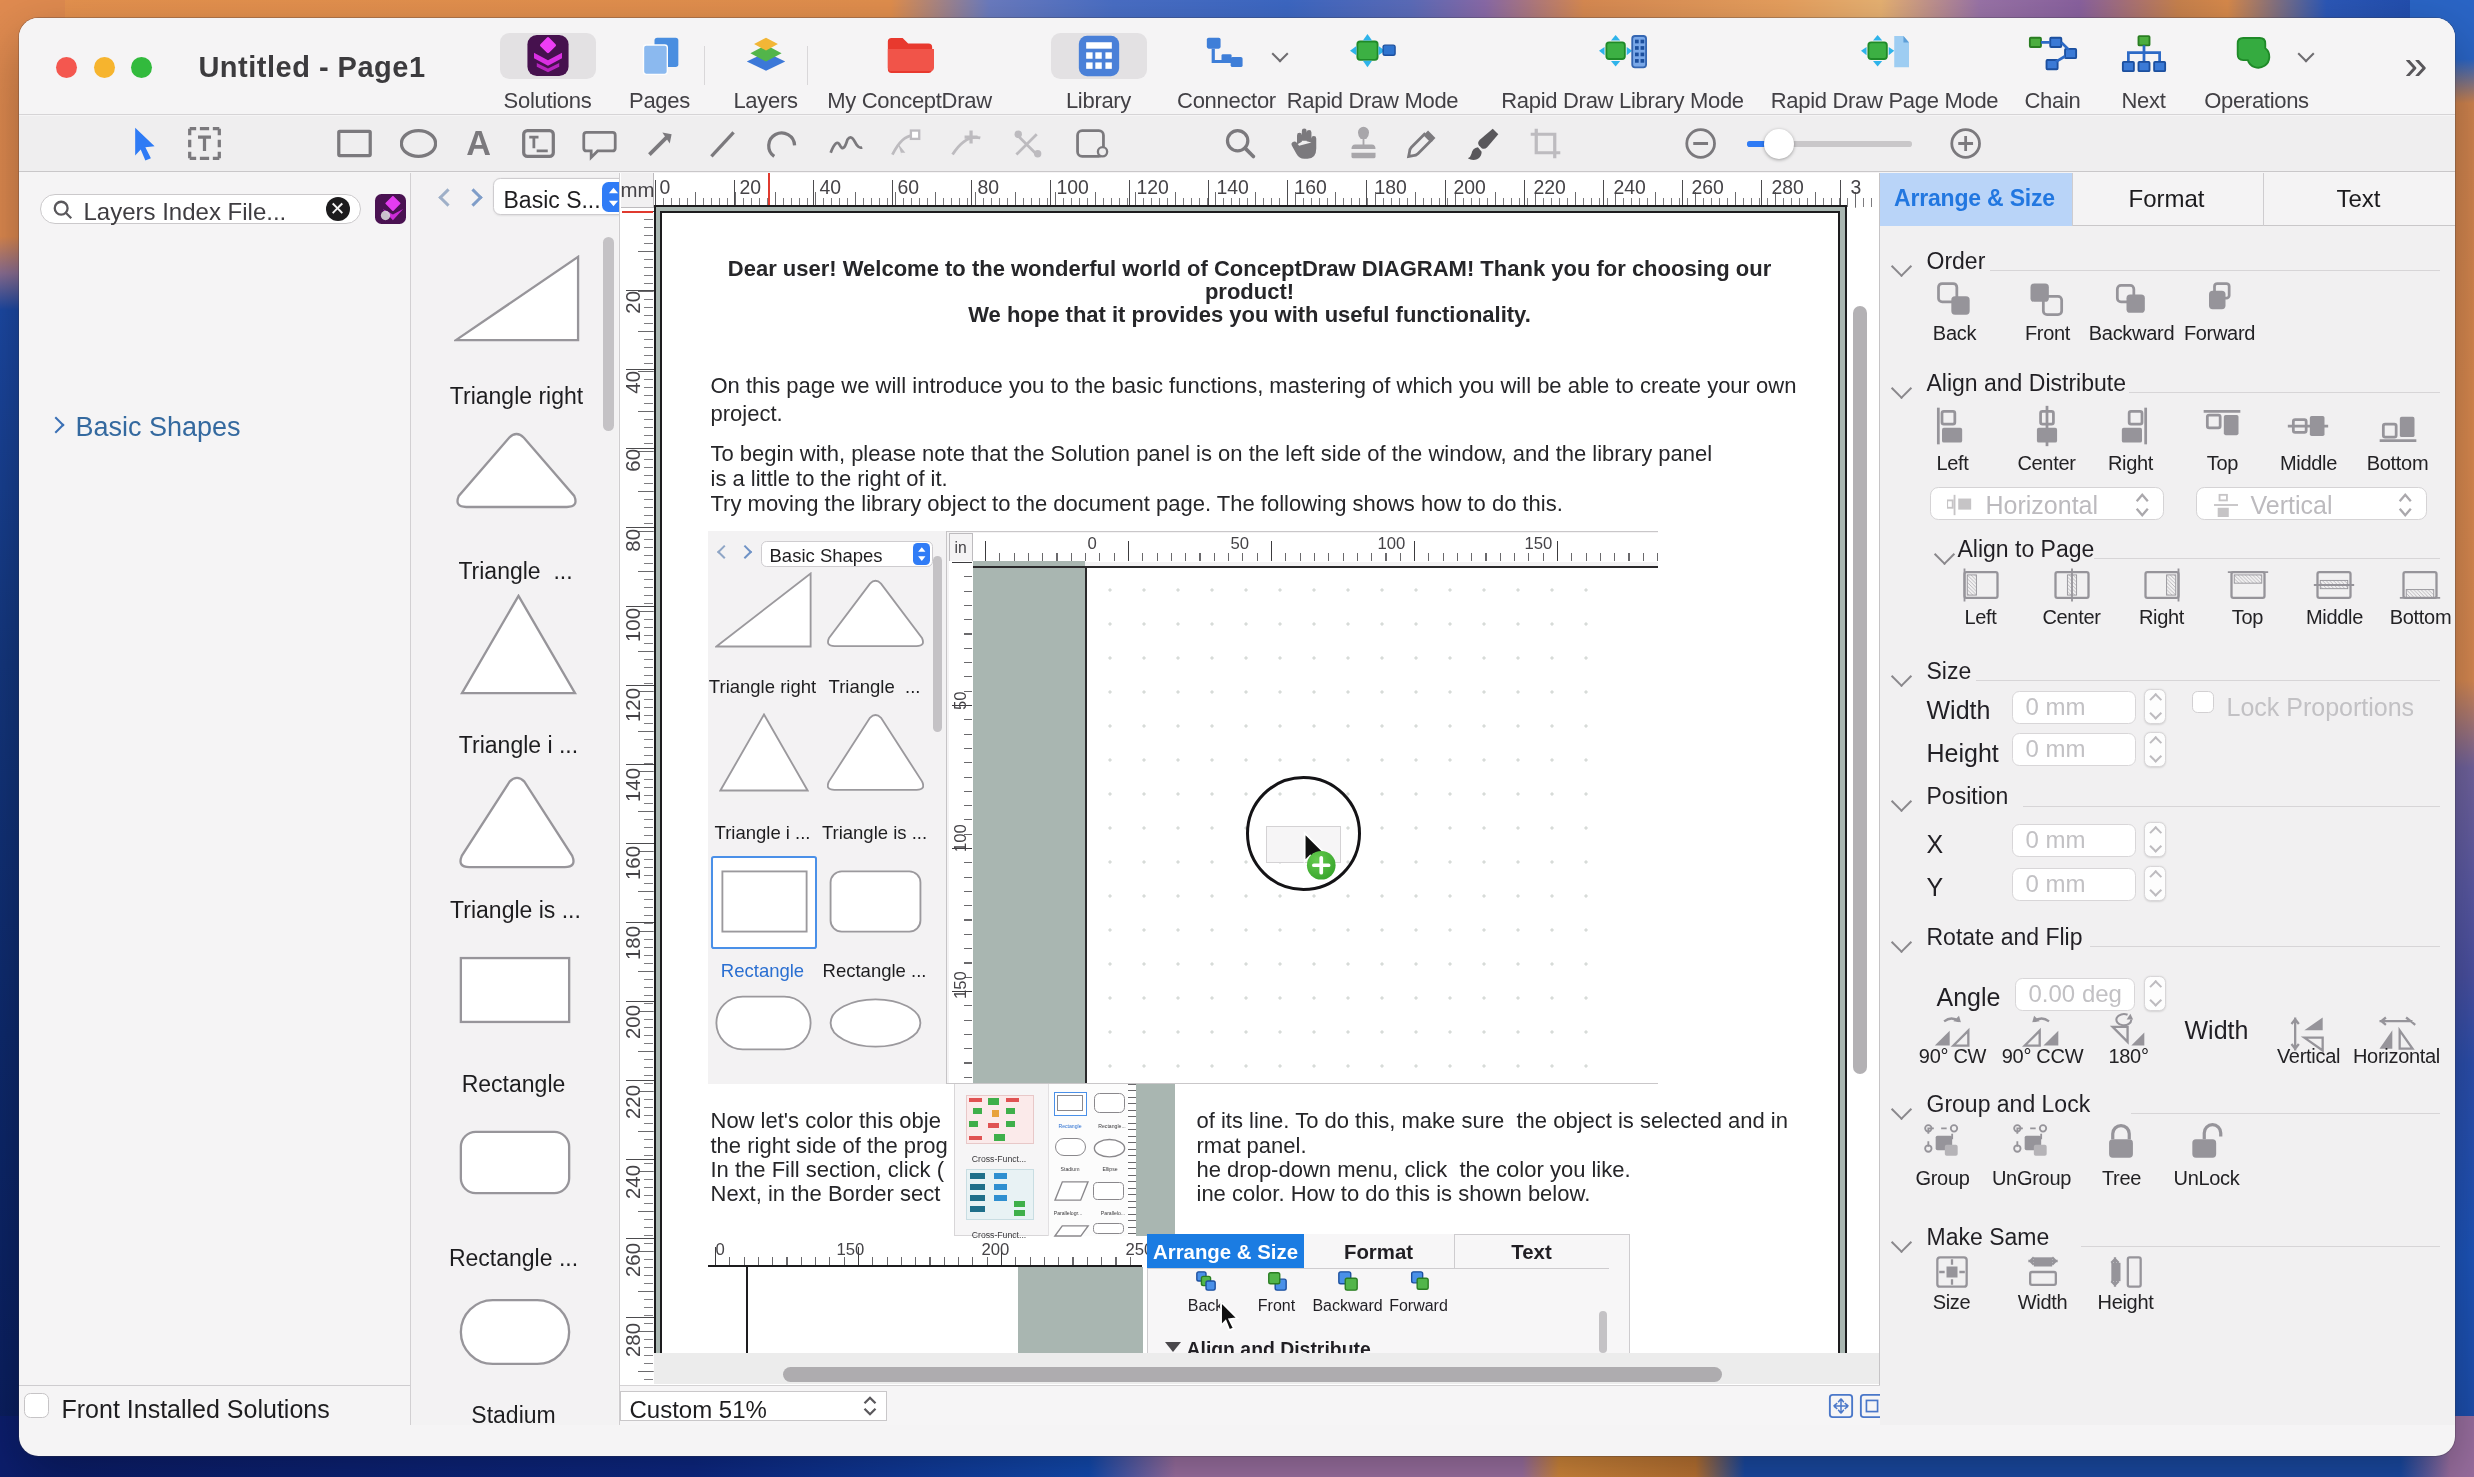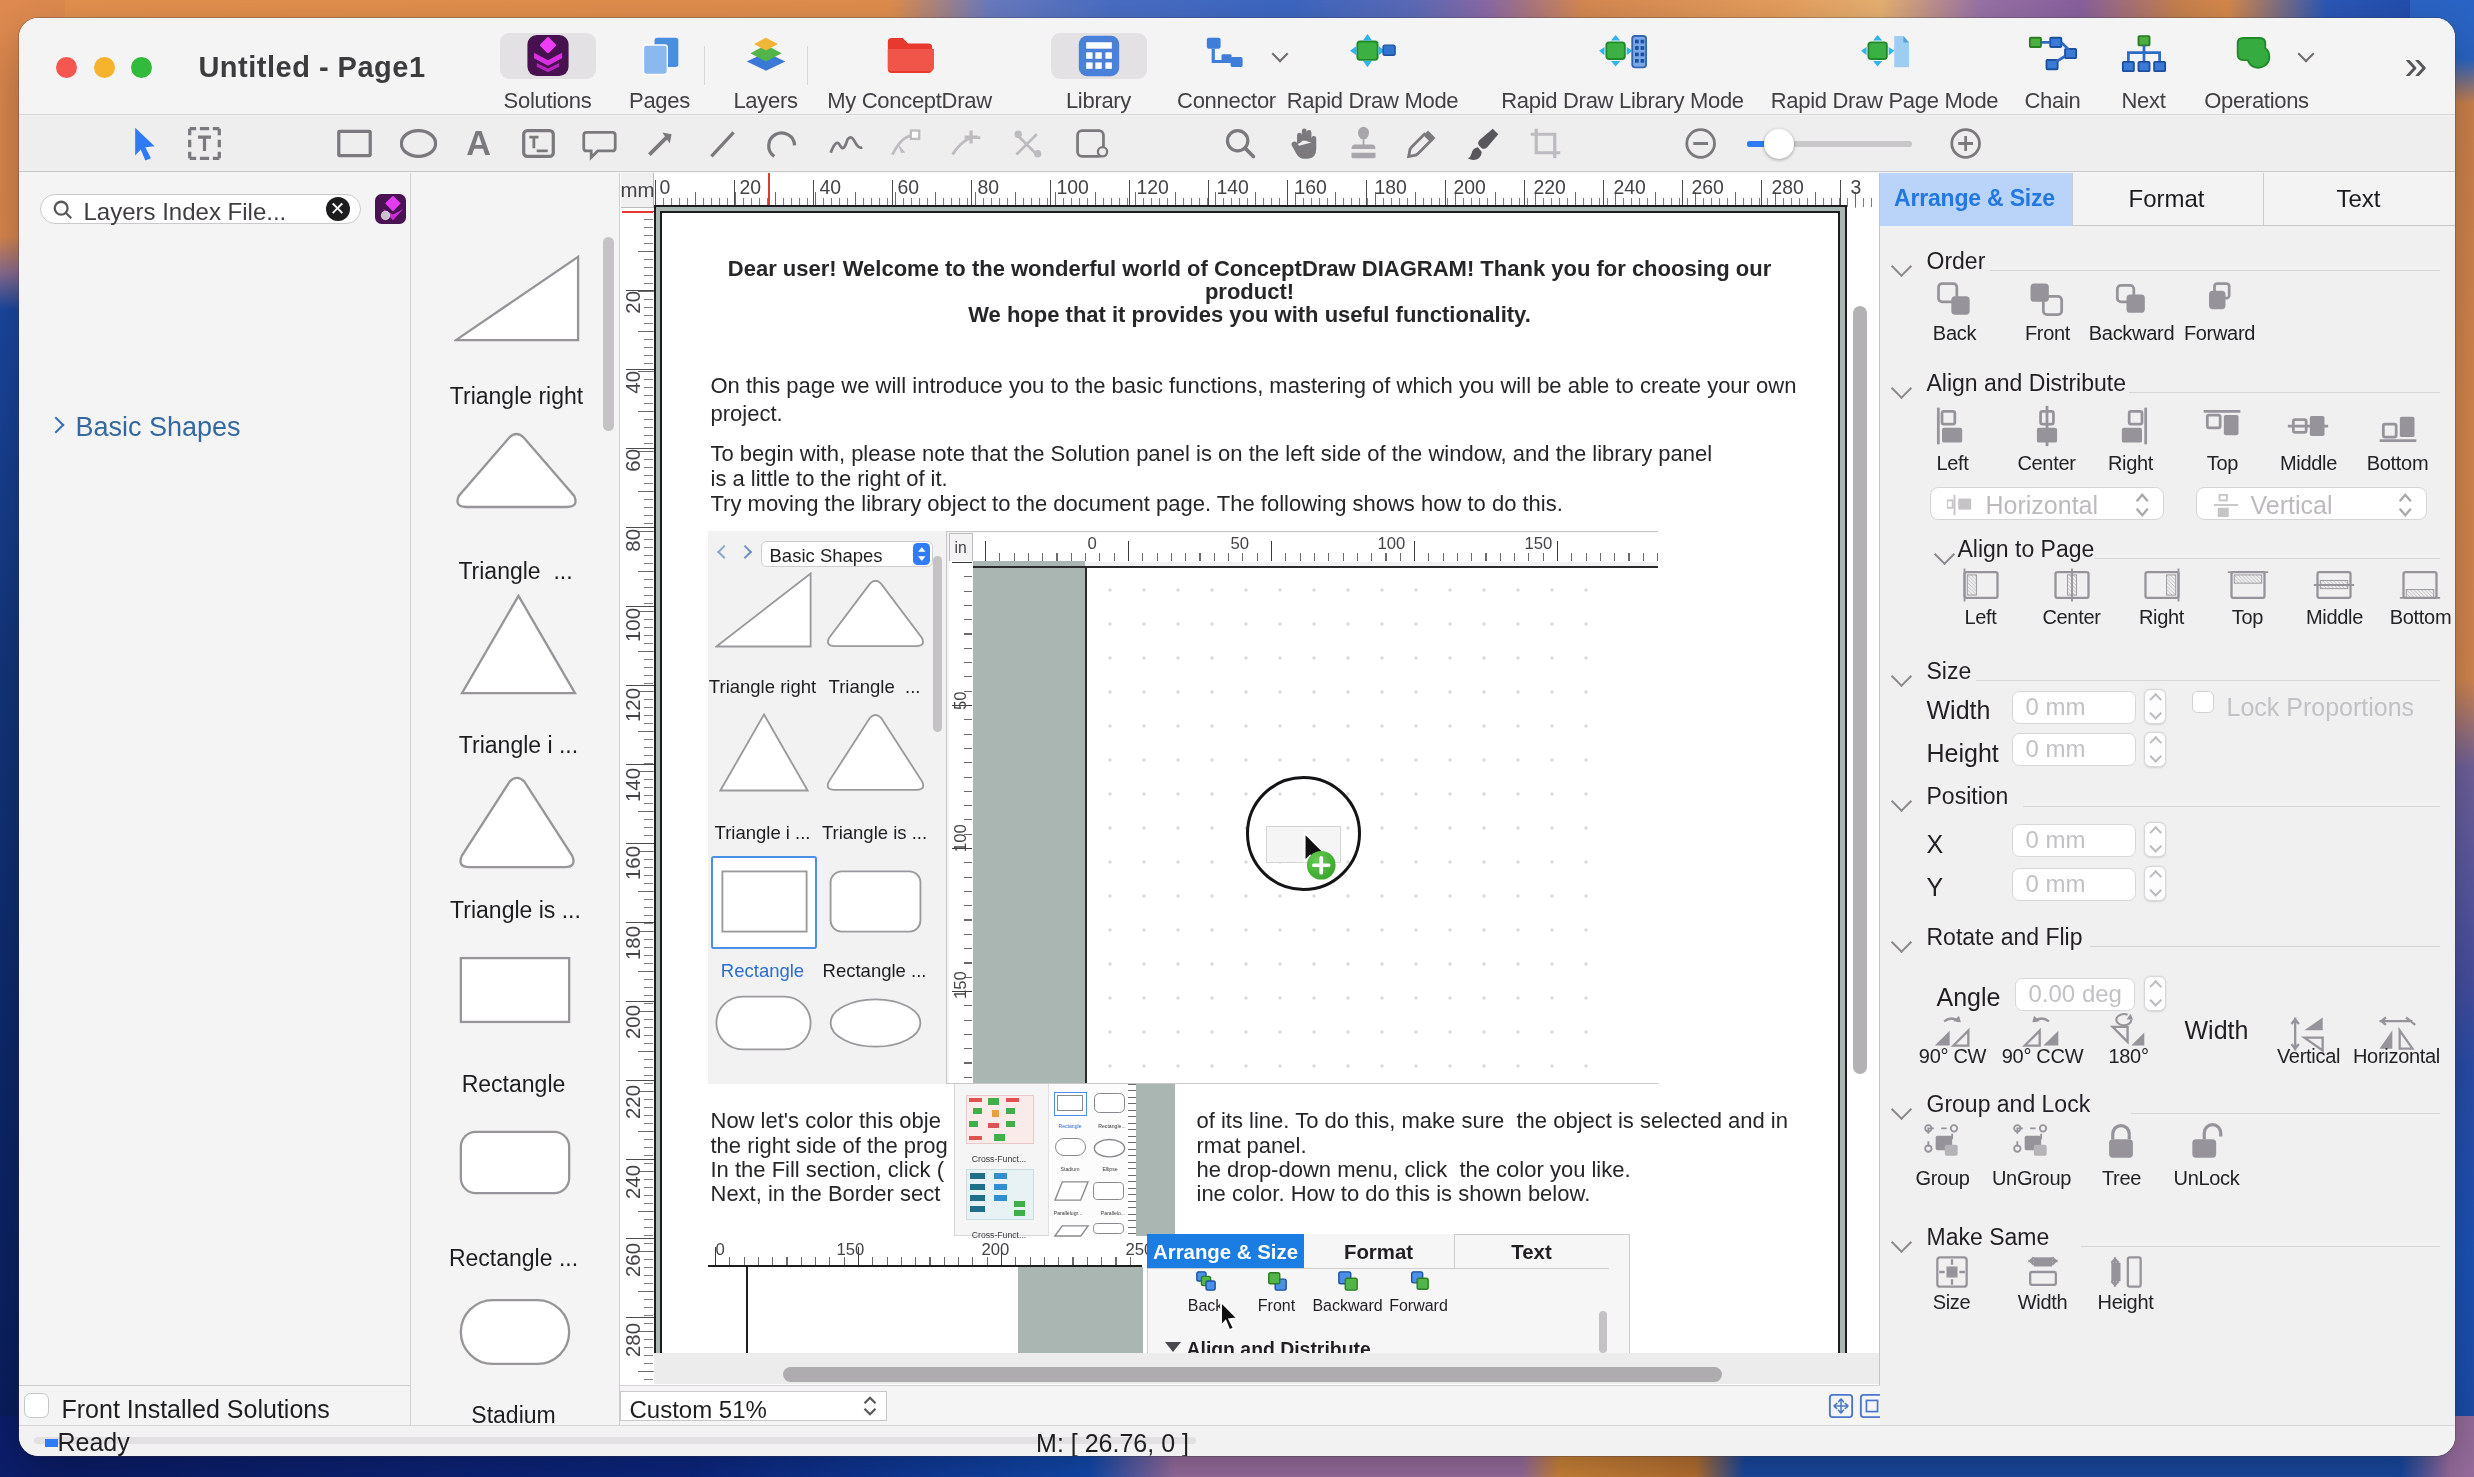--- a/index.html
+++ b/index.html
@@ -326,20 +326,29 @@
       <div class="abs" style="left:360px;top:23px;"><svg width="26" height="26" viewBox="0 0 28 28" style="">
           <rect x="9" y="2" width="12" height="12" rx="1" transform="rotate(45 15 8)" fill="#e43cf0"></rect>
           <path d="M4 14 L15 20 L26 14 L15 26 Z" fill="#cb2cd8"></path>
           <circle cx="7" cy="21" r="5" fill="#d8d6d8" opacity=".9"></circle>
         </svg></div>
       <div class="abs" style="left:31px;top:246px;width:12px;height:12px;border-top:2.8px solid #3a6fb5;border-right:2.8px solid #3a6fb5;transform:rotate(45deg);"></div>
       <div class="abs" style="left:57px;top:239px;font-size:27px;color:#34699f;">Basic Shapes</div>
       <div class="abs" style="left:0px;top:1212px;width:391px;height:0.9px;background:#cecccf;"></div>
       <div class="abs" style="left:5.6px;top:1220px;width:25px;height:25px;background:#fff;border:1.4px solid #c6c4c6;border-radius:6.5px;"></div>
       <div class="abs" style="left:43px;top:1222px;font-size:25px;color:#1e1d1f;">Front Installed Solutions</div>
+    </div><div id="librarycol">
+      <div class="abs" style="left:30.5px;top:18.5px;width:13px;height:13px;border-left:3.2px solid #9fb0c8;border-bottom:3.2px solid #9fb0c8;transform:rotate(45deg);"></div>
+      <div class="abs" style="left:56px;top:18.5px;width:13px;height:13px;border-right:3.2px solid #7f9dc8;border-top:3.2px solid #7f9dc8;transform:rotate(45deg);"></div>
+      <div class="abs" style="left:82px;top:5.6px;width:134px;height:37px;background:#fff;border:1.4px solid #cecccf;border-radius:7.4px;box-shadow:0 0.9px 1.9px rgba(0,0,0,.08);"></div>
+      <div class="abs" style="left:93px;top:14px;font-size:23px;color:#1e1d1f;">Basic S...</div>
+      <div class="abs" style="left:191px;top:9.3px;width:23px;height:30px;background:#307cf6;border-radius:6.5px;"></div>
+      <div class="abs" style="left:191px;top:9.3px;"><svg width="23" height="30" viewBox="0 0 25 32" style="">
+          <path d="M12.5 6 l5 6 h-10 Z M12.5 26 l5 -6 h-10 Z" fill="#fff"></path>
+        </svg></div>
     </div><div class="abs" style="left:435px;top:237px;"><svg width="126" height="87" viewBox="0 0 136 94" style="">
         <path d="M2 92 L134 2 L134 92 Z" fill="#fff" stroke="#97959a" stroke-width="2.5"></path>
       </svg></div><div class="shape-lbl" style="left:498px;top:365px;transform:translateX(-50%);">Triangle right</div><div class="abs" style="left:437px;top:414px;"><svg width="121" height="77" viewBox="0 0 131 83" style="">
         <path d="M57.5 6 q8 -8 16 0 L128 69 q5 12 -8 12 L11 81 q-13 0 -8 -12 Z" fill="#fff" stroke="#97959a" stroke-width="2.5"></path>
       </svg></div><div class="shape-lbl" style="left:497px;top:540px;transform:translateX(-50%);">Triangle&nbsp;&nbsp;...</div><div class="abs" style="left:441px;top:576px;"><svg width="117" height="101" viewBox="0 0 126 109" style="">
         <path d="M63.0 2 L124 107 L2 107 Z" fill="#fff" stroke="#97959a" stroke-width="2.5"></path>
       </svg></div><div class="shape-lbl" style="left:500px;top:714px;transform:translateX(-50%);">Triangle i ...</div><div class="abs" style="left:440px;top:758px;"><svg width="116" height="93" viewBox="0 0 125 100" style="">
         <path d="M54.5 6 q8 -8 16 0 L122 86 q5 12 -8 12 L11 98 q-13 0 -8 -12 Z" fill="#fff" stroke="#97959a" stroke-width="2.5"></path>
       </svg></div><div class="shape-lbl" style="left:497px;top:879px;transform:translateX(-50%);">Triangle is ...</div><div class="abs" style="left:440px;top:938px;"><svg width="112" height="68" viewBox="0 0 121 73" style="">
         <rect x="2" y="2" width="117" height="69" fill="#fff" stroke="#97959a" stroke-width="2.5"></rect>
@@ -583,18 +592,13 @@
         <rect x="18" y="18" width="12" height="12" fill="#96949a"></rect>
         <path d="M24 10 v6 M24 32 v6 M10 24 h6 M32 24 h6" stroke="#96949a" stroke-width="2.5"></path>
       </svg></div><div class="rp-lbl" style="left:1933px;top:1273px;">Size</div><div class="abs" style="left:2002px;top:1232px;"><svg width="44" height="44" viewBox="0 0 48 48" style="">
         <path d="M8 12 h32 M10 12 l4 -4 M10 12 l4 4 M38 12 l-4 -4 M38 12 l-4 4" stroke="#96949a" stroke-width="2.5" fill="none"></path>
         <rect x="14" y="8" width="20" height="10" fill="#96949a"></rect>
         <rect x="10" y="24" width="28" height="14" rx="2" fill="none" stroke="#96949a" stroke-width="2.5"></rect>
       </svg></div><div class="rp-lbl" style="left:2024px;top:1273px;">Width</div><div class="abs" style="left:2085px;top:1232px;"><svg width="44" height="44" viewBox="0 0 48 48" style="">
         <path d="M12 8 v32 M12 10 l-4 4 M12 10 l4 4 M12 38 l-4 -4 M12 38 l4 -4" stroke="#96949a" stroke-width="2.5" fill="none"></path>
         <rect x="8" y="14" width="10" height="20" fill="#96949a"></rect>
         <rect x="26" y="8" width="14" height="32" rx="2" fill="none" stroke="#96949a" stroke-width="2.5"></rect>
-      </svg></div><div class="rp-lbl" style="left:2107px;top:1273px;">Height</div><div id="statusbar">
-      <div class="abs" style="left:15.7px;top:11px;width:1162px;height:7.4px;background:#e2e0e2;border-radius:3.7px;"></div>
-      <div class="abs" style="left:26px;top:13px;width:13px;height:8.3px;background:#2f7bf5;"></div>
-      <div class="abs" style="left:39px;top:2.8px;font-size:25px;color:#1e1d1f;">Ready</div>
-      <div class="abs" style="left:1094px;top:3.7px;transform:translateX(-50%);font-size:25px;color:#1e1d1f;">M: [ 26.76, 0 ]</div>
-    </div></div>
+      </svg></div><div class="rp-lbl" style="left:2107px;top:1273px;">Height</div></div>
 
 </body></html>

